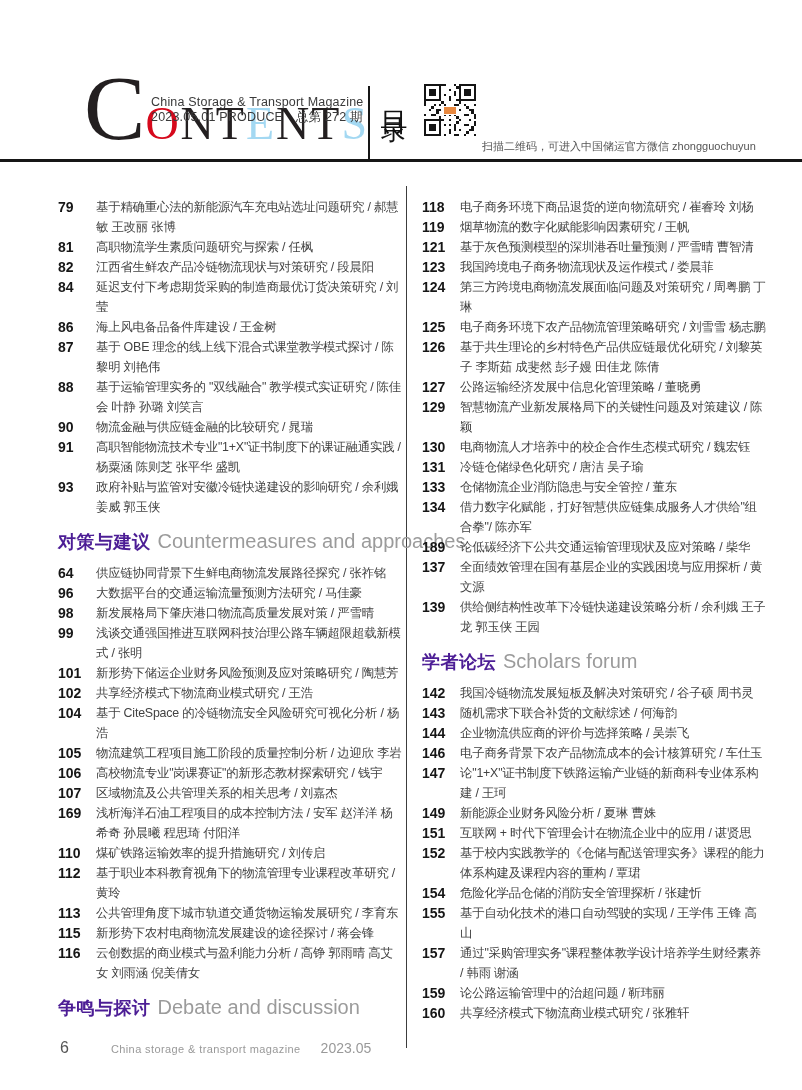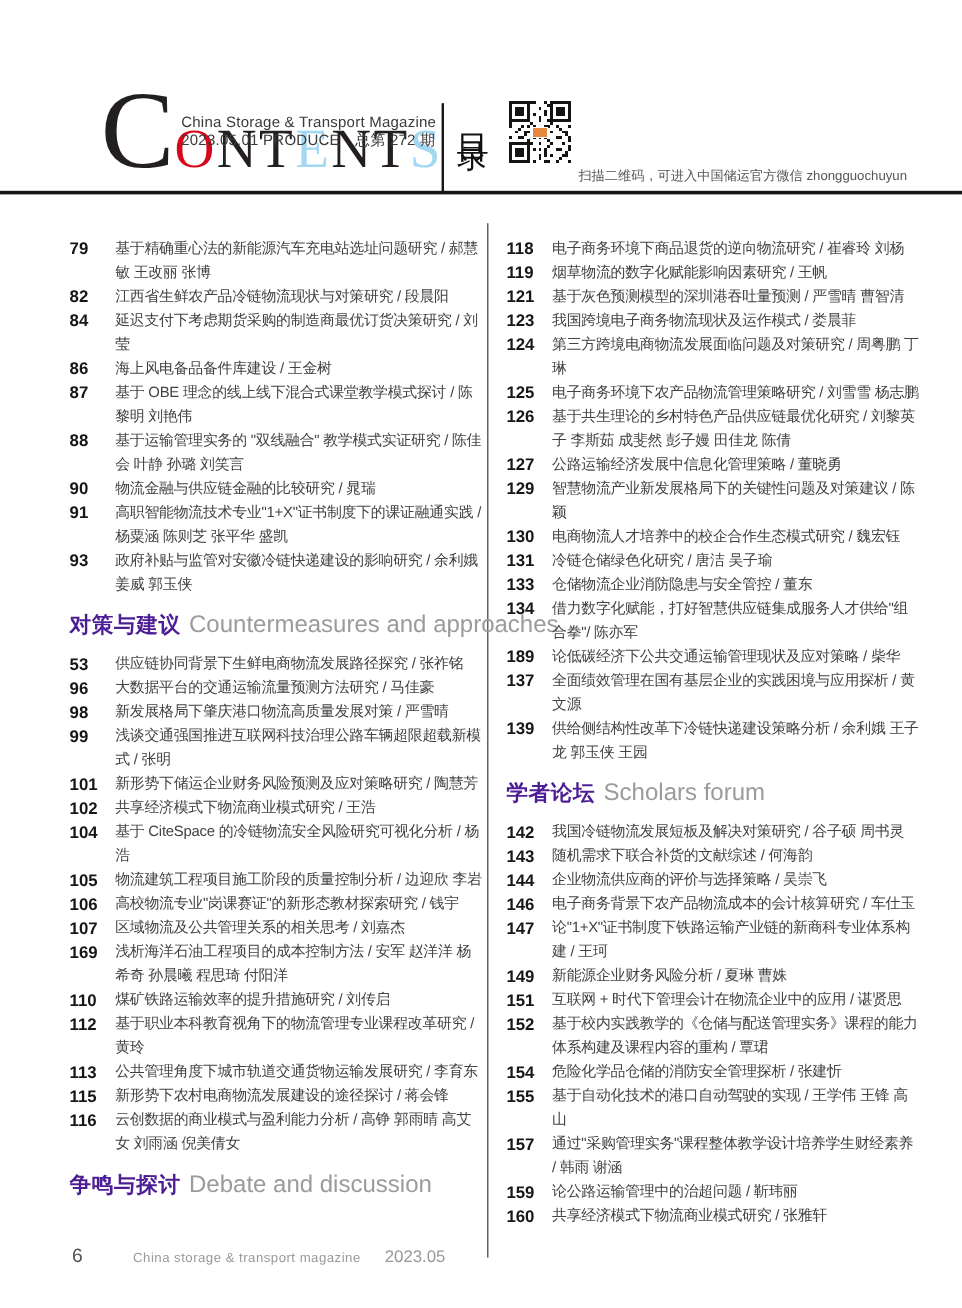--- a/index.html
+++ b/index.html
@@ -253,20 +253,24 @@
   <div class="rule"></div>
   <div class="col-divider"></div>
 
   <main>
     <div class="col col-left" id="col-left">
         <div class="entry">
           <span class="num">79</span>
           <span class="txt">基于精确重心法的新能源汽车充电站选址问题研究 / 郝慧敏 王改丽 张博</span>
         </div>
         <div class="entry">
+          <span class="num">81</span>
+          <span class="txt">高职物流学生素质问题研究与探索 / 任枫</span>
+        </div>
+        <div class="entry">
           <span class="num">82</span>
           <span class="txt">江西省生鲜农产品冷链物流现状与对策研究 / 段晨阳</span>
         </div>
         <div class="entry">
           <span class="num">84</span>
           <span class="txt">延迟支付下考虑期货采购的制造商最优订货决策研究 / 刘莹</span>
         </div>
         <div class="entry">
           <span class="num">86</span>
           <span class="txt">海上风电备品备件库建设 / 王金树</span>
@@ -286,21 +290,21 @@
         <div class="entry">
           <span class="num">91</span>
           <span class="txt">高职智能物流技术专业"1+X"证书制度下的课证融通实践 / 杨粟涵 陈则芝 张平华 盛凯</span>
         </div>
         <div class="entry">
           <span class="num">93</span>
           <span class="txt">政府补贴与监管对安徽冷链快递建设的影响研究 / 余利娥 姜威 郭玉侠</span>
         </div>
         <div class="section-head"><span class="sec-zh">对策与建议</span><span class="sec-en">Countermeasures and approaches</span></div>
         <div class="entry">
-          <span class="num">53</span>
+          <span class="num">64</span>
           <span class="txt">供应链协同背景下生鲜电商物流发展路径探究 / 张祚铭</span>
         </div>
         <div class="entry">
           <span class="num">96</span>
           <span class="txt">大数据平台的交通运输流量预测方法研究 / 马佳豪</span>
         </div>
         <div class="entry">
           <span class="num">98</span>
           <span class="txt">新发展格局下肇庆港口物流高质量发展对策 / 严雪晴</span>
         </div>

